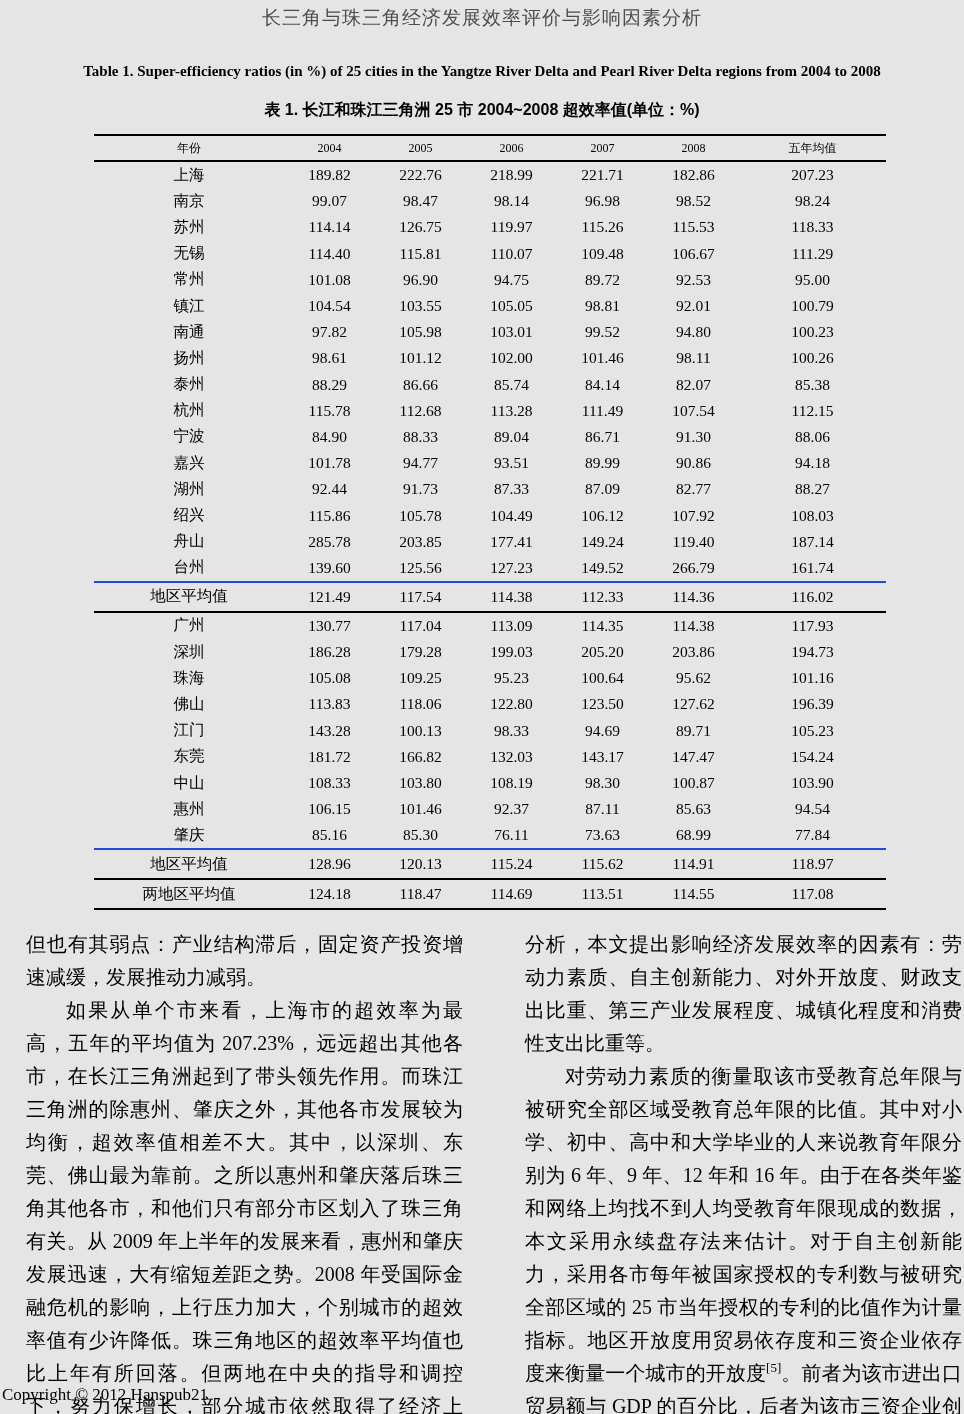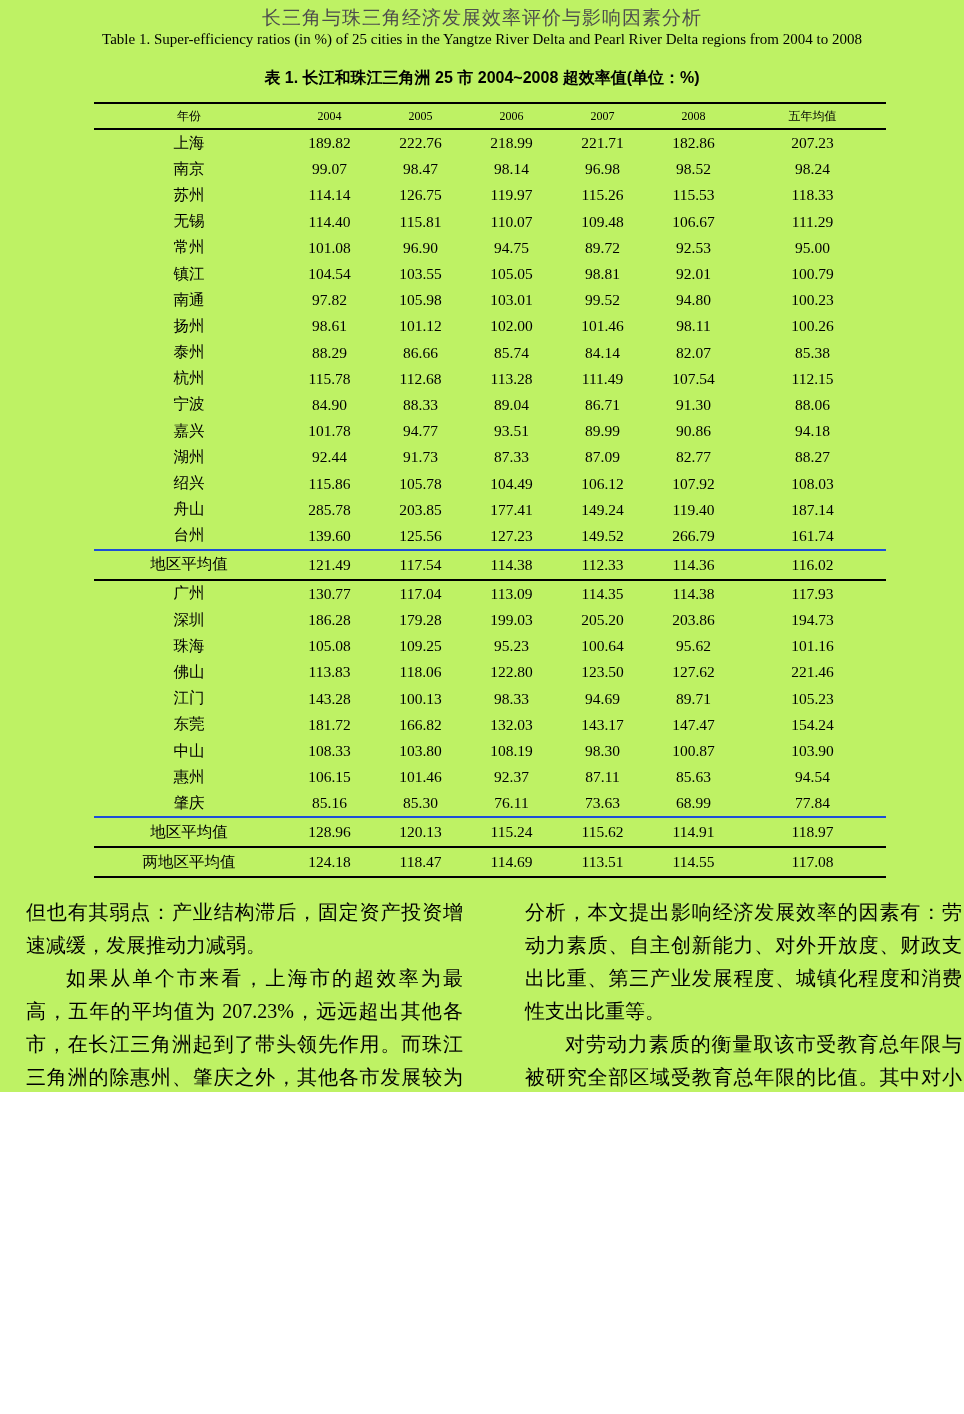--- a/index.html
+++ b/index.html
@@ -1,37 +1,38 @@
 <!DOCTYPE html>
 <html><head>
 <meta charset="utf-8">
 <style>
   * { margin: 0; padding: 0; box-sizing: border-box; }
   html, body { background: #ffffff; }
   .page {
     position: relative;
     width: 964px;
-    height: 1092px;
+    height: 1414px;
     margin: 0 auto;
-    background: #bef264;
+    background: #e5e5e5;
     overflow: hidden;
     font-family: "Liberation Serif", "DejaVu Serif", serif;
     color: #000;
   }
   .running-head {
     padding-top: 5px;
     text-align: center;
     font-size: 19px;
     letter-spacing: 1px;
     color: #4d4d4d;
   }
   .caption-en {
+    margin-top: 32px;
     text-align: center;
     font-size: 15px;
-    font-weight: normal;
+    font-weight: bold;
     color: #000;
   }
   .caption-zh {
     margin-top: 20px;
     text-align: center;
     font-size: 16px;
     font-weight: bold;
     font-family: "Liberation Sans", "DejaVu Sans", sans-serif;
     color: #000;
   }
@@ -307,21 +308,21 @@
           <td>95.62</td>
           <td>101.16</td>
         </tr>
         <tr class="city">
           <td>佛山</td>
           <td>113.83</td>
           <td>118.06</td>
           <td>122.80</td>
           <td>123.50</td>
           <td>127.62</td>
-          <td>221.46</td>
+          <td>196.39</td>
         </tr>
         <tr class="city">
           <td>江门</td>
           <td>143.28</td>
           <td>100.13</td>
           <td>98.33</td>
           <td>94.69</td>
           <td>89.71</td>
           <td>105.23</td>
         </tr>

